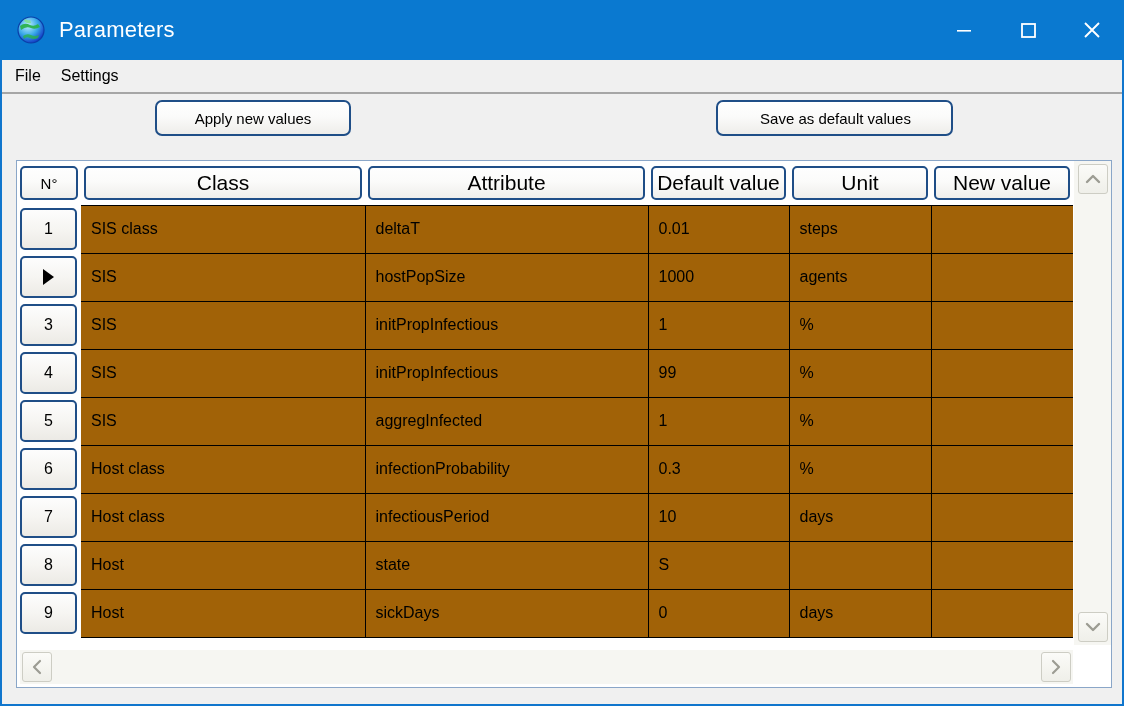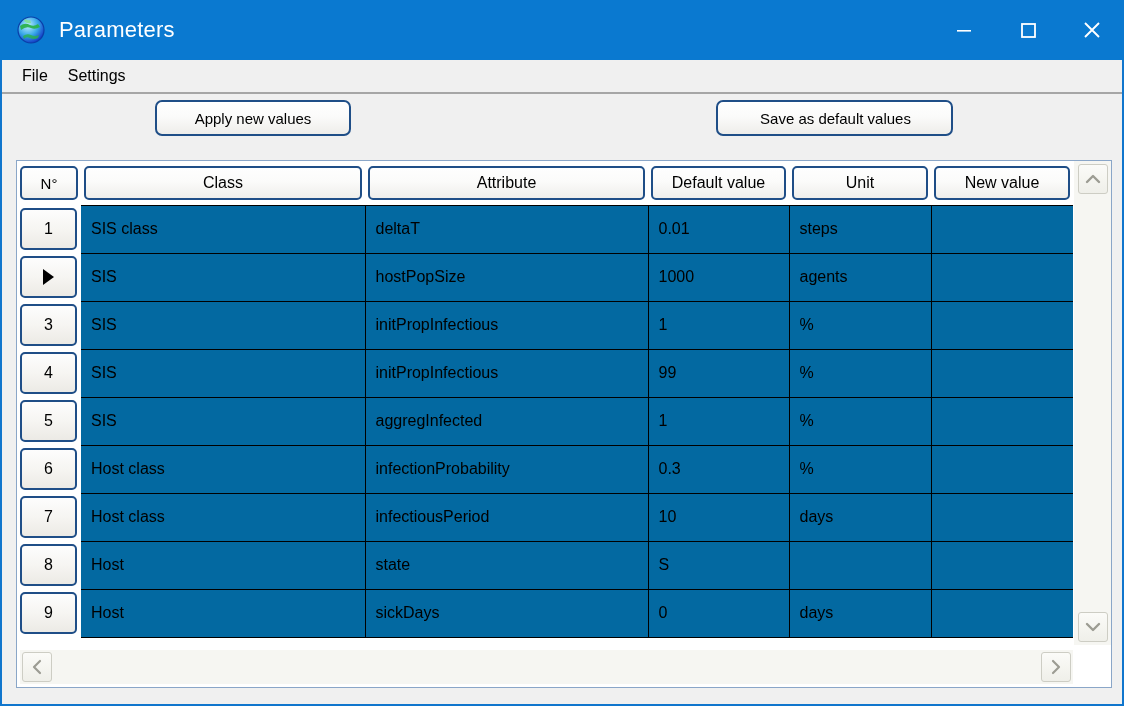--- a/index.html
+++ b/index.html
@@ -63,21 +63,21 @@
     border: none;
     cursor: pointer;
   }
 
   
   .menubar {
     height: 34px;
     background: #f0f0f0;
     display: flex;
     align-items: center;
-    padding-left: 10px;
+    padding-left: 3px;
     border-bottom: 2px solid #a6a6a6;
   }
   .menu-item {
     font-size: 16px;
     color: #000000;
     padding: 2px 10px;
     cursor: default;
     white-space: nowrap;
   }
 
@@ -153,39 +153,39 @@
     vertical-align: middle;
   }
   .hdr-cell {
     display: flex;
     align-items: center;
     justify-content: center;
     height: 34px;
     border: 2px solid #1f4e87;
     border-radius: 5px;
     background: linear-gradient(to bottom, #fefefe 0%, #fbfbfa 45%, #efeeeb 100%);
-    font-size: 16px;
+    font-size: 21px;
     font-weight: normal;
     color: #000000;
     cursor: pointer;
     white-space: nowrap;
     overflow: hidden;
   }
   th.th-num .hdr-cell { font-size: 15px; }
 
   
   tbody tr { height: 48px; }
   tbody td {
     border: 1px solid #000000;
     border-left: none;
     font-size: 16px;
     color: #000000;
     padding: 0 10px;
     vertical-align: middle;
-    background: #0369a1;
+    background: #a16207;
     overflow: hidden;
     white-space: nowrap;
   }
   tbody td.cell-last { border-right: 1px solid #000000; }
   tbody td.num-cell {
     border: none;
     padding: 2px 4px 2px 3px;
     background: #ffffff;
   }
   .rownum-btn {

